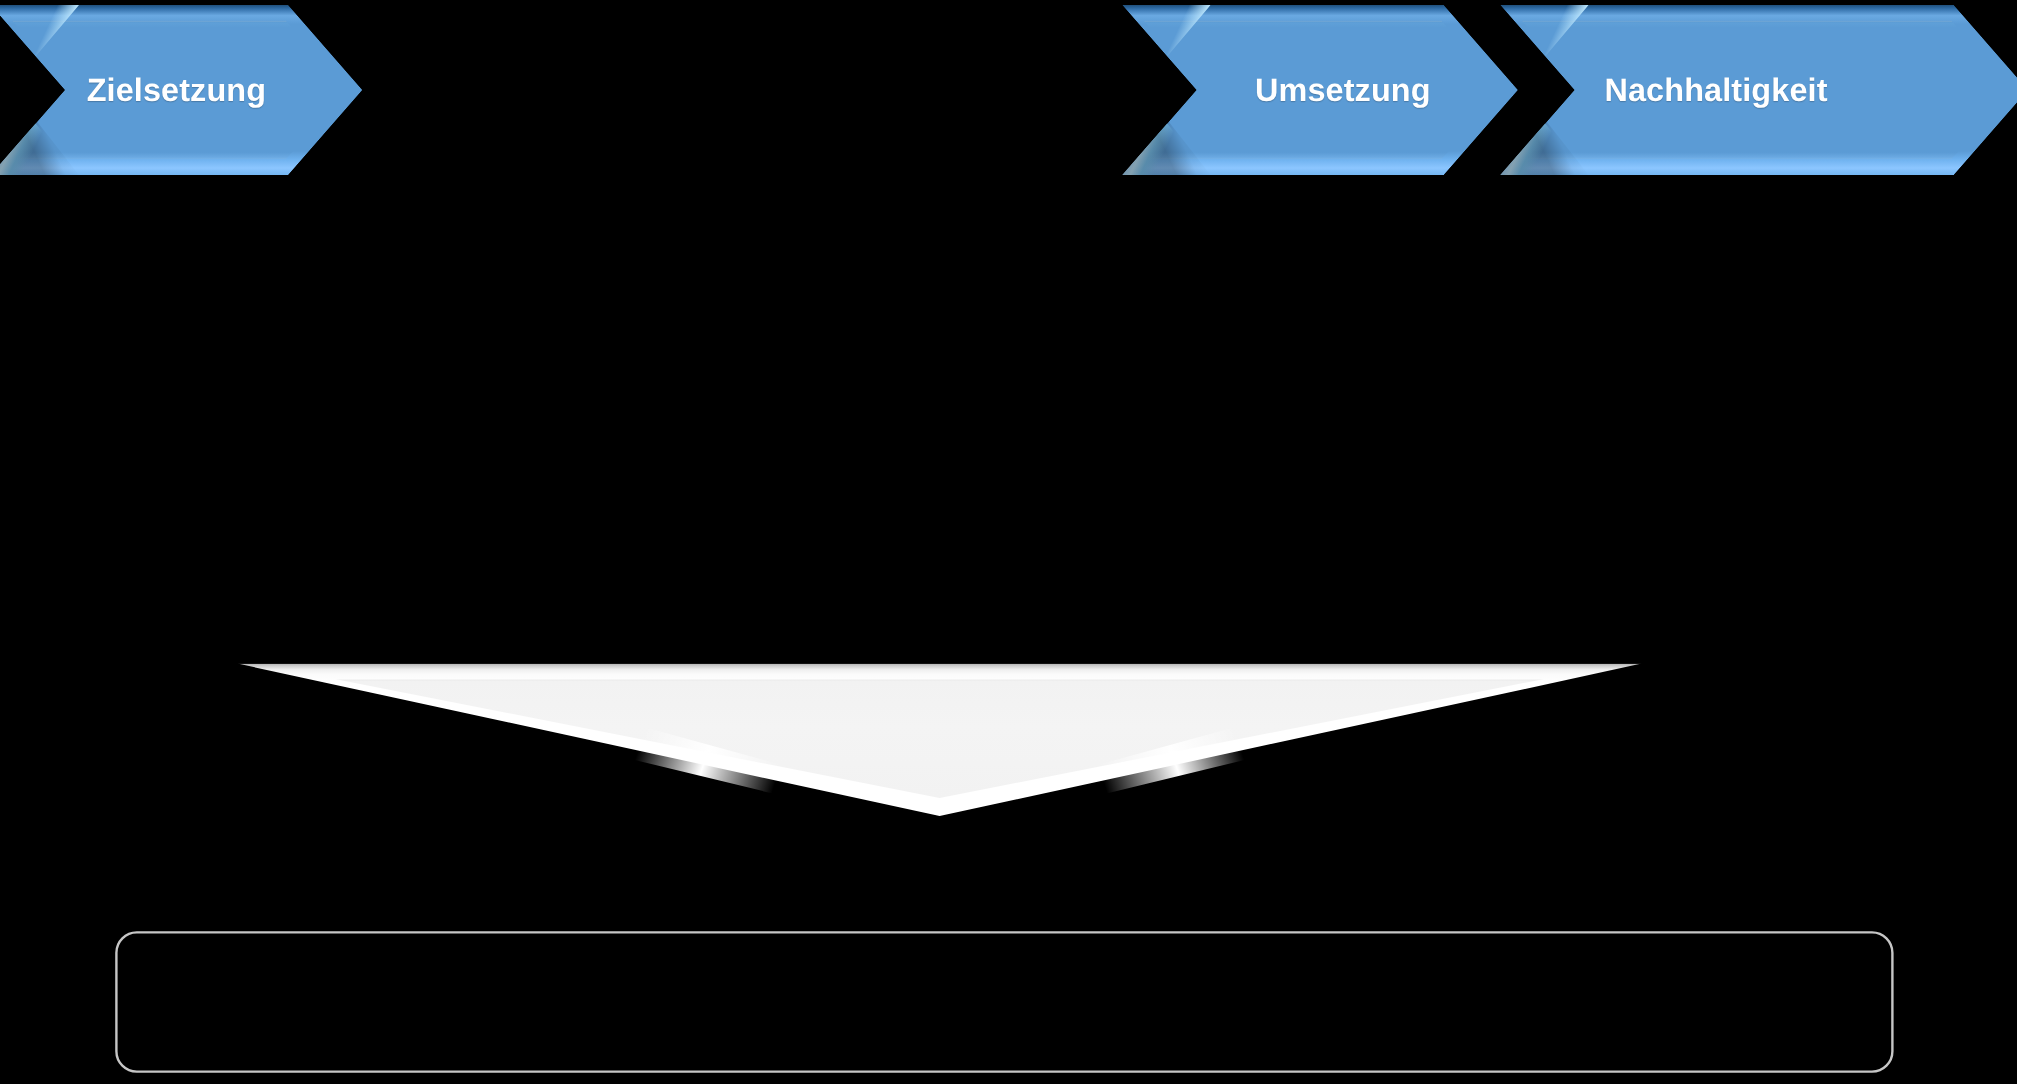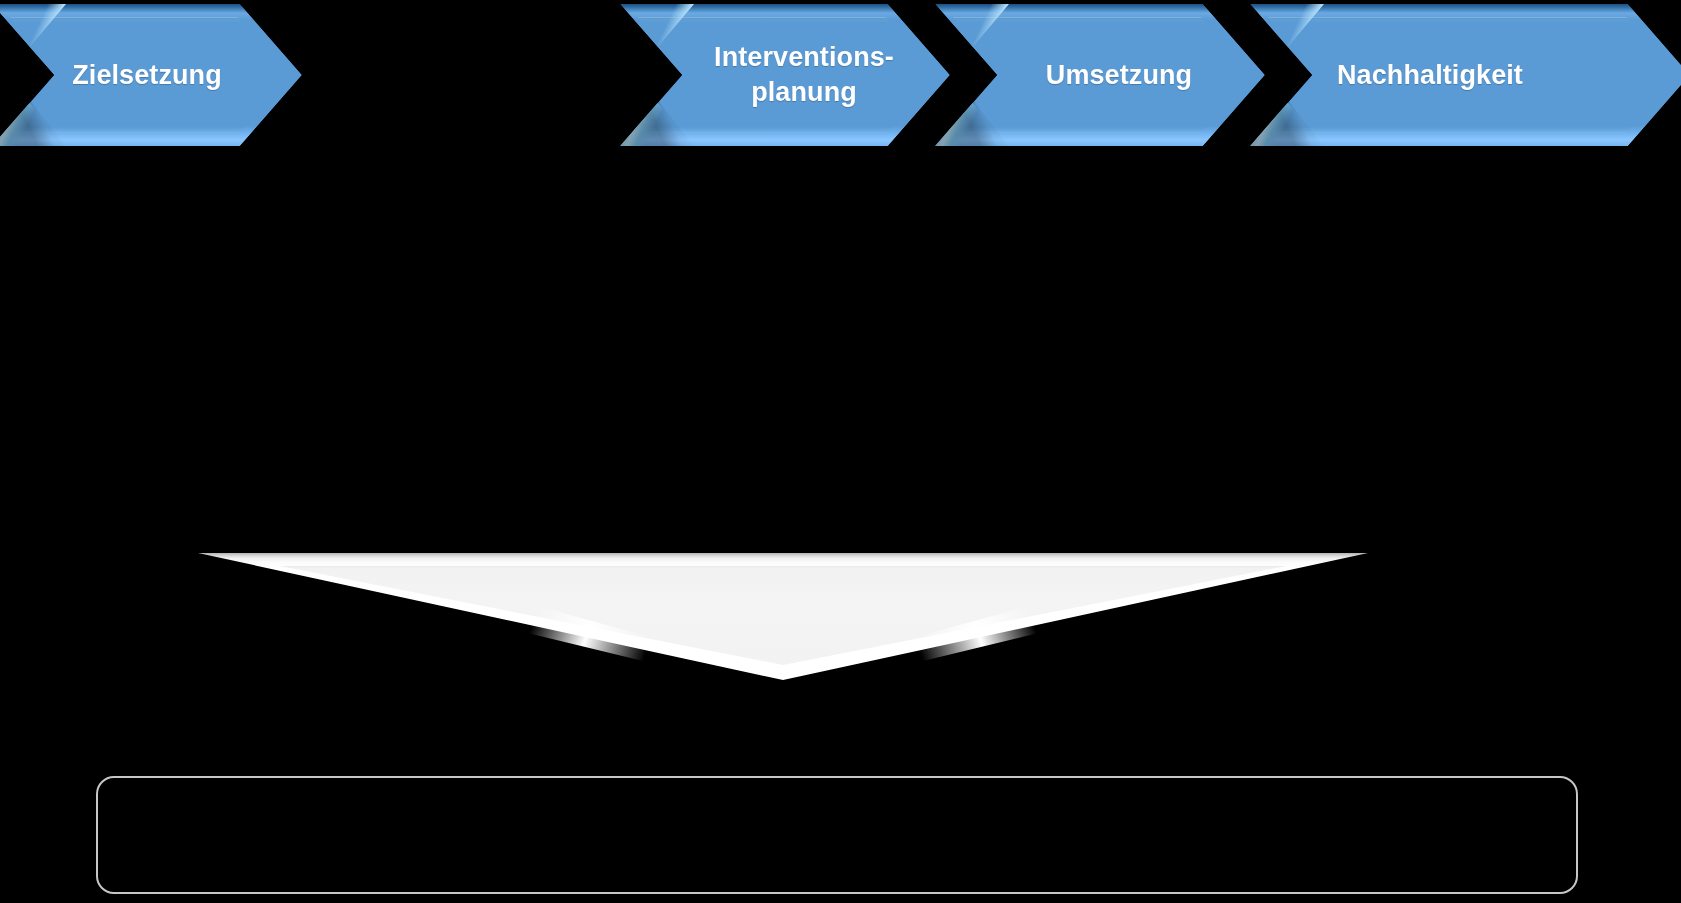--- a/index.html
+++ b/index.html
@@ -204,29 +204,20 @@
     <div class="chevron first" style="left:-8px; width:310px; z-index:5;">
       <div class="chev-outer"></div>
       <div class="chev-inner"></div>
       <div class="chev-notch-hi"></div>
       <div class="chev-notch-lo"></div>
       <div class="chev-point-shade"></div>
       <div class="chev-label">Zielsetzung</div>
     </div>
 
 
-    <div class="chevron" style="left:620px; width:330px; z-index:3;">
-      <div class="chev-outer"></div>
-      <div class="chev-inner"></div>
-      <div class="chev-notch-hi"></div>
-      <div class="chev-notch-lo"></div>
-      <div class="chev-point-shade"></div>
-      <div class="chev-label">Interventions-
-planung</div>
-    </div>
 
     <div class="chevron" style="left:935px; width:330px; z-index:2;">
       <div class="chev-outer"></div>
       <div class="chev-inner"></div>
       <div class="chev-notch-hi"></div>
       <div class="chev-notch-lo"></div>
       <div class="chev-point-shade"></div>
       <div class="chev-label">Umsetzung</div>
     </div>
 

